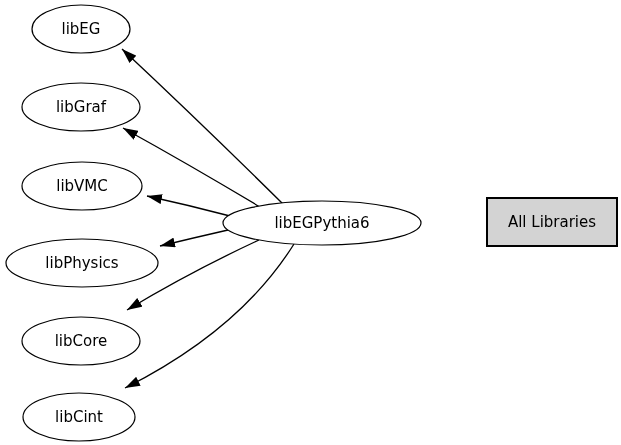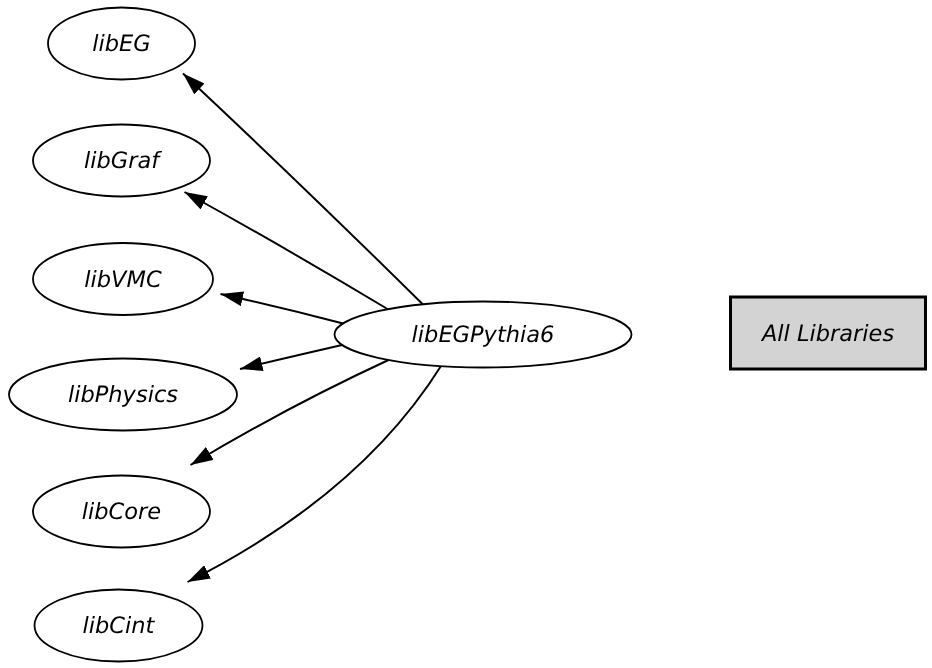--- a/index.html
+++ b/index.html
@@ -7,21 +7,20 @@
     padding: 0;
     background: #ffffff;
   }
   .canvas {
     position: relative;
     width: 621px;
     height: 445px;
     background: #ffffff;
     font-family: "DejaVu Sans", "Liberation Sans", sans-serif;
     overflow: hidden;
-    font-style: italic;
   }
   svg text {
     font-family: "DejaVu Sans", "Liberation Sans", sans-serif;
     font-size: 15px;
     fill: #000000;
   }
   svg .node-shape {
     fill: #ffffff;
     stroke: #000000;
     stroke-width: 1.2;

